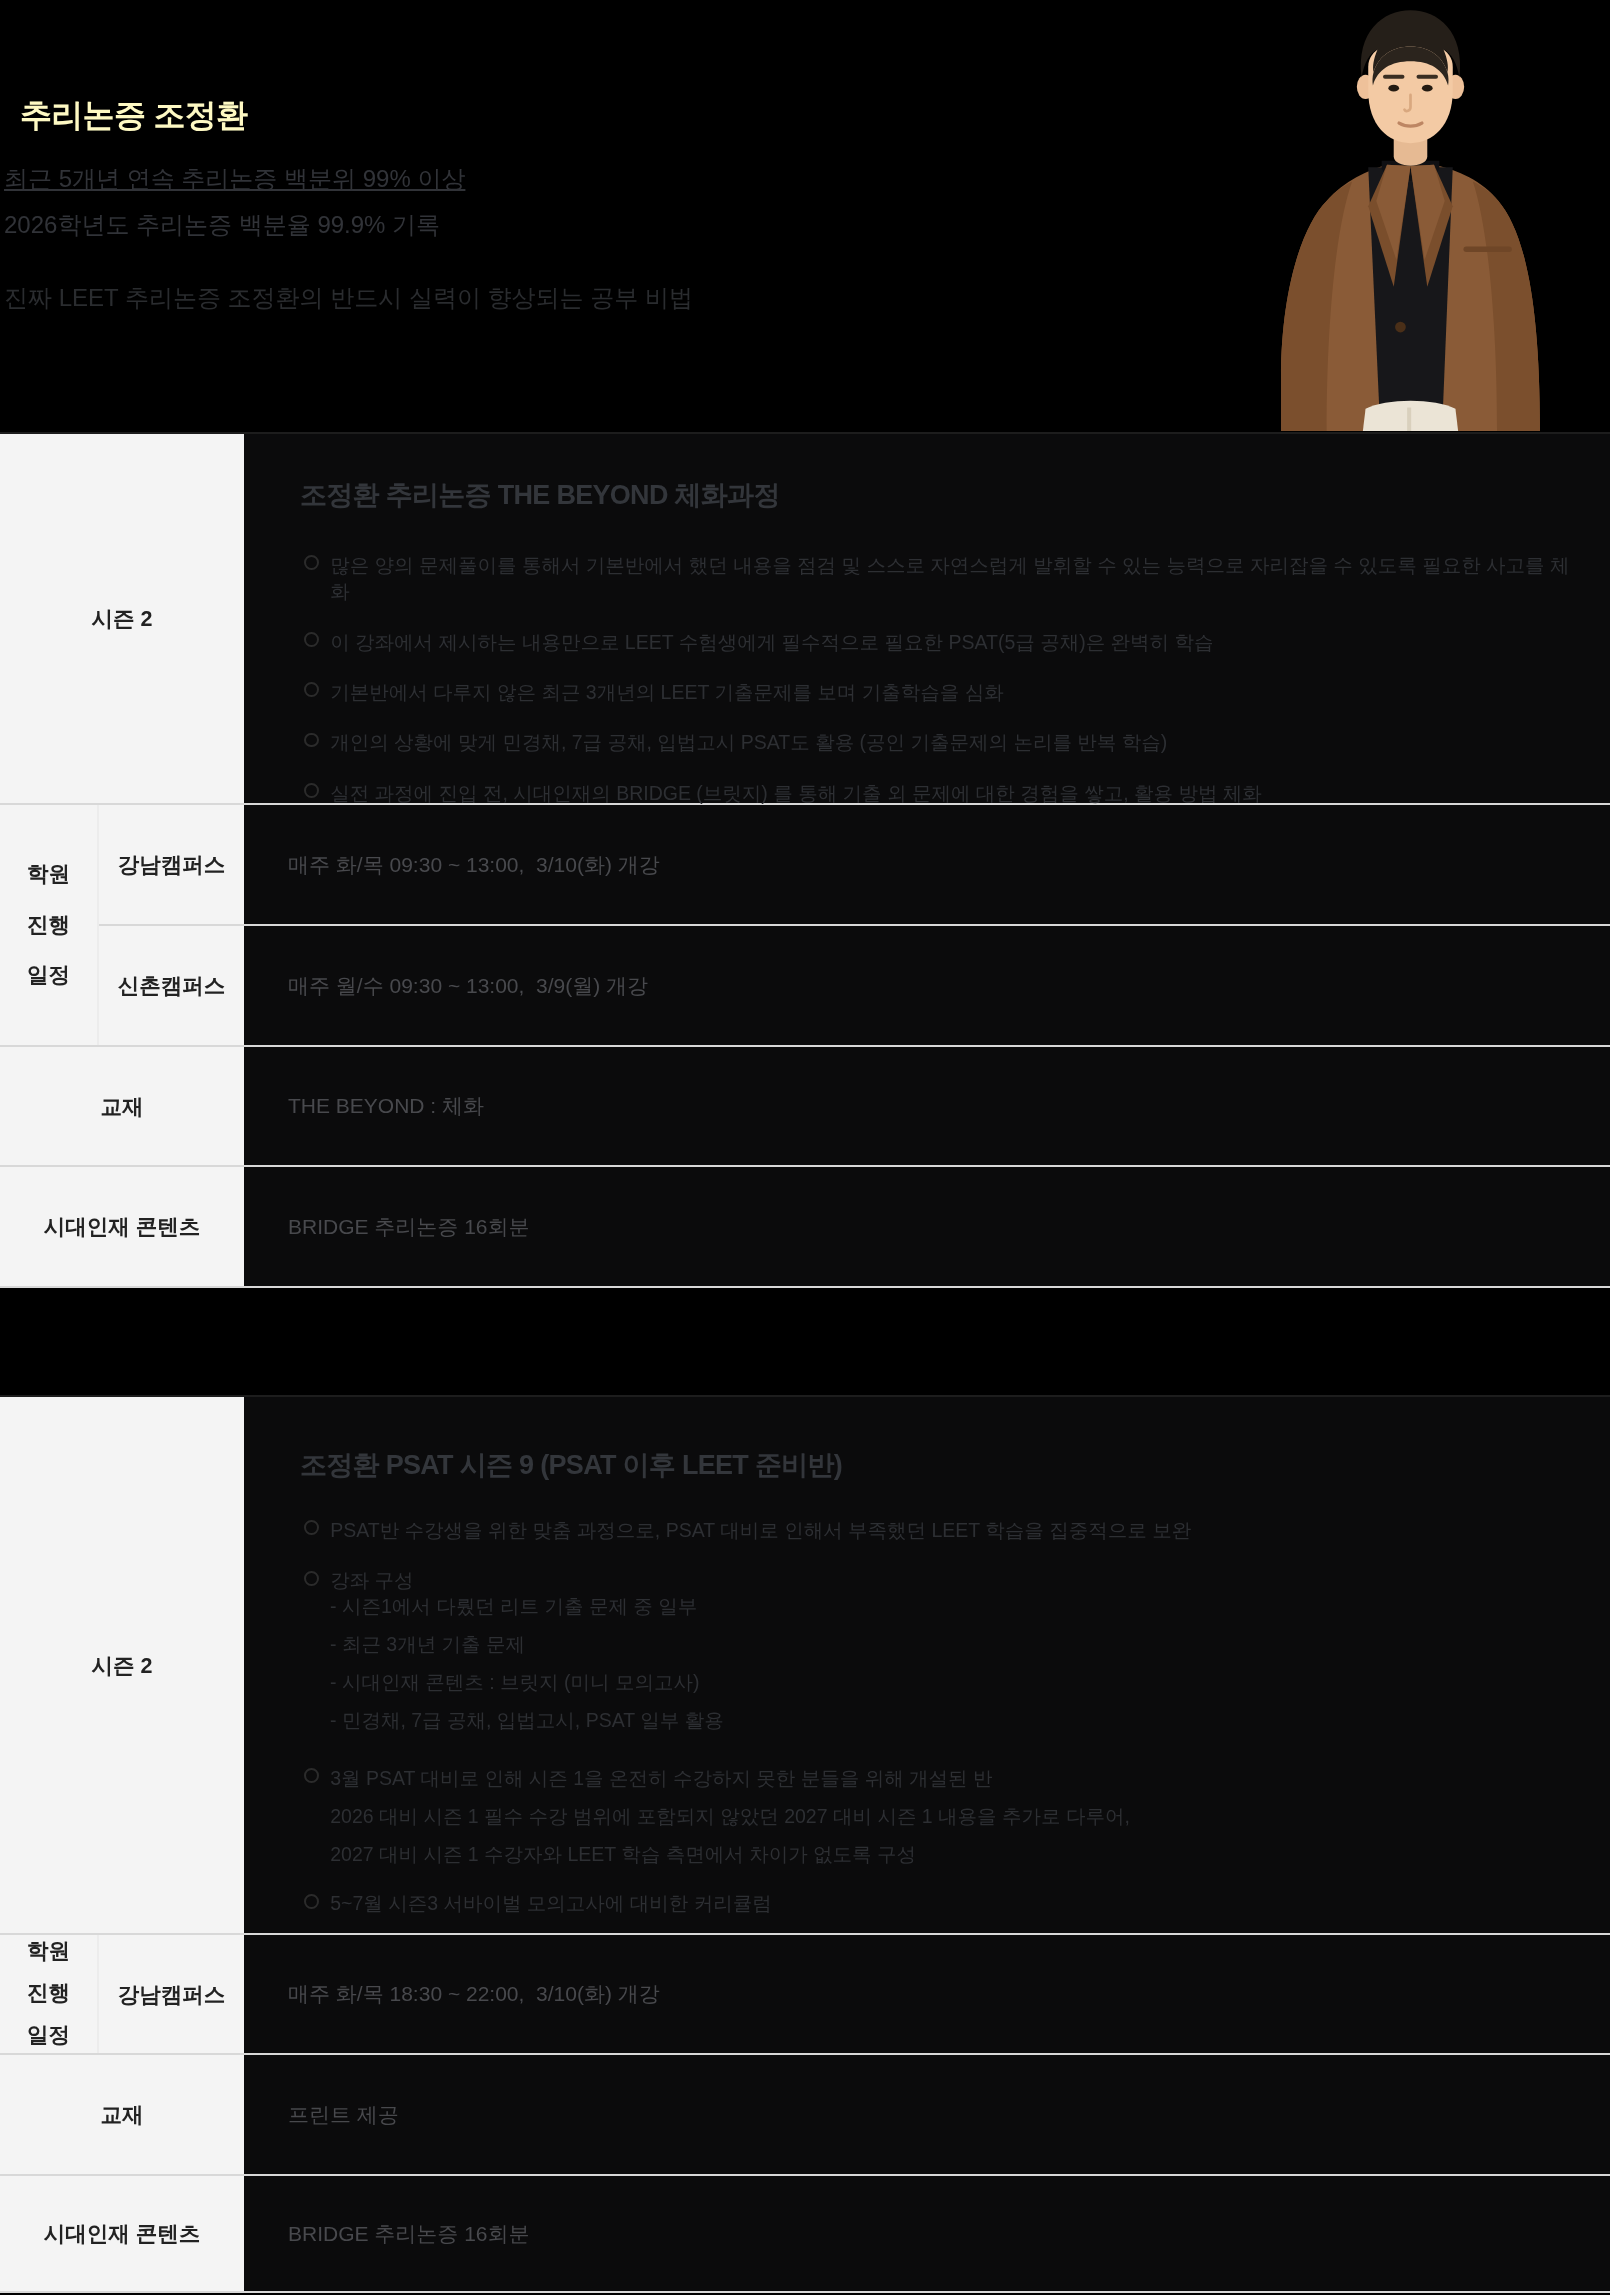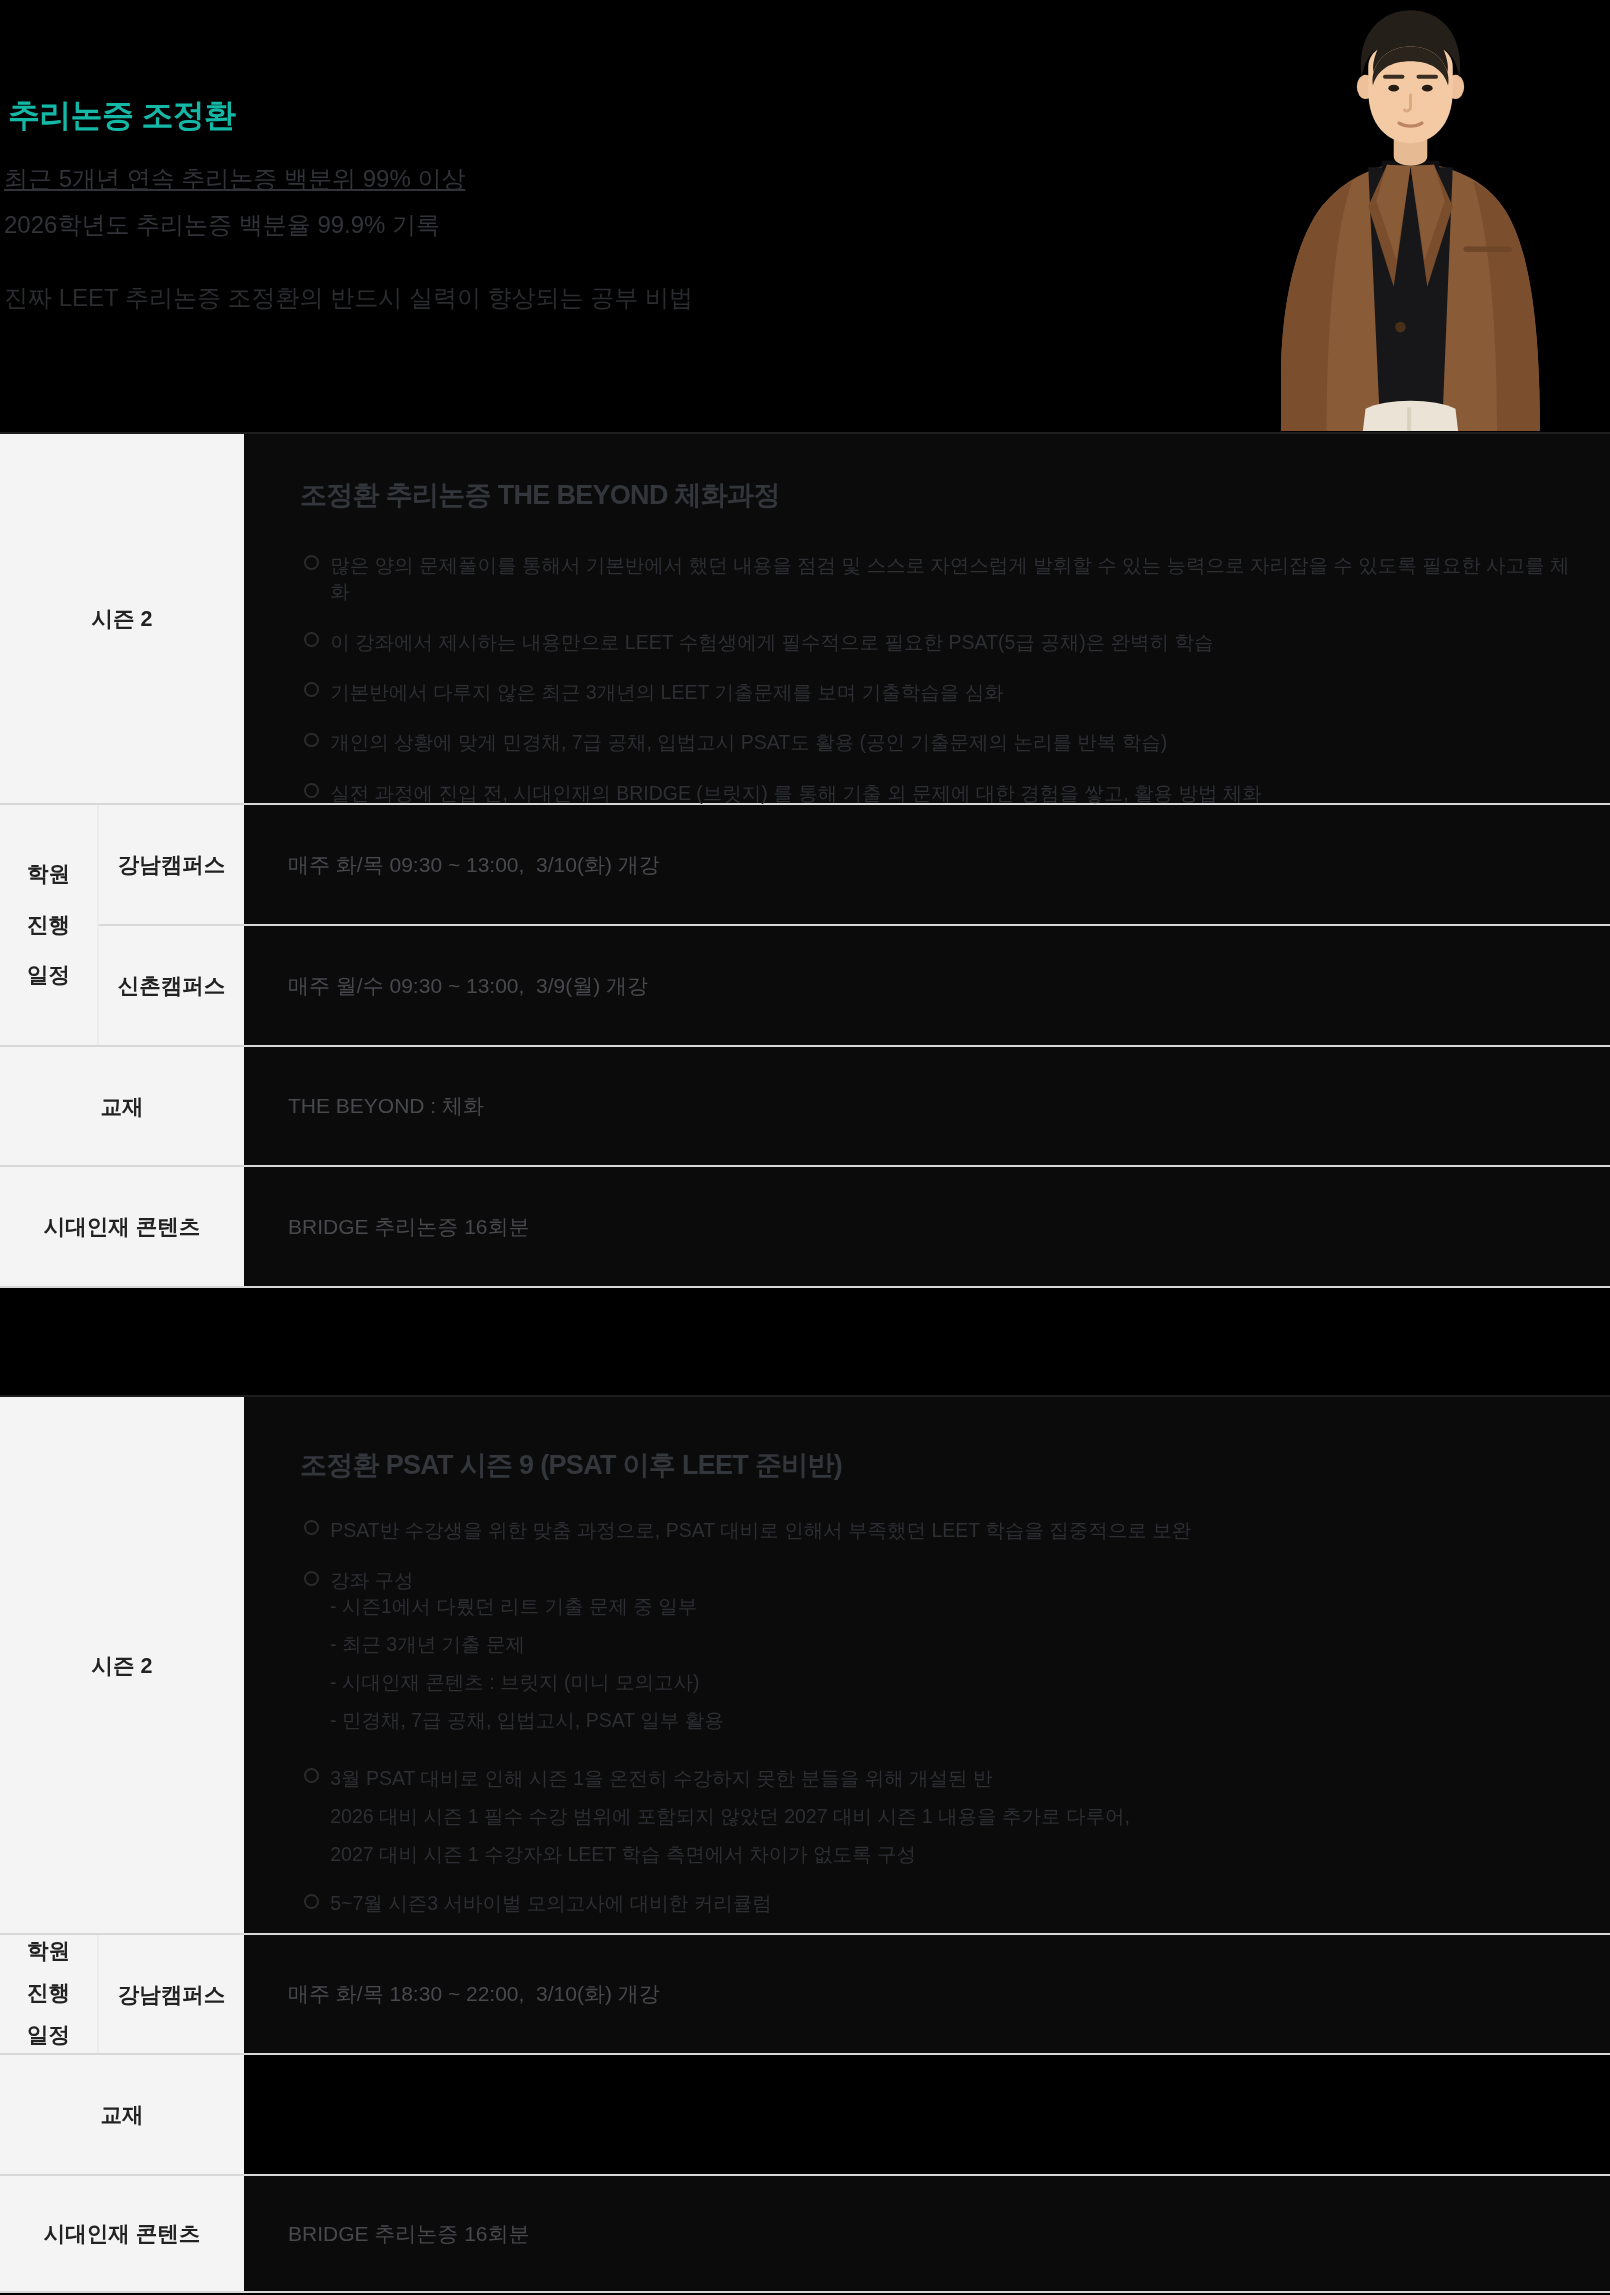--- a/index.html
+++ b/index.html
@@ -2,21 +2,21 @@
 <html style="font-size:10.7px"><head>
 <meta charset="utf-8">
 <style>
   * { margin:0; padding:0; box-sizing:border-box; }
   html,body { background:#000; }
   body { font-family:"Liberation Sans", sans-serif; }
   #page { position:relative; width:1611px; height:2295px; background:#000; overflow:hidden; }
 
   
   .header { position:absolute; left:0; top:0; width:1611px; height:432px; background:#000; }
-  .hdr-name   { position:absolute; left:8px;  top:94px; font-size:32px; font-weight:700; color:#14b8a6; letter-spacing:-0.7px; }
+  .hdr-name   { position:absolute; left:20px;  top:94px; font-size:32px; font-weight:700; color:#fef9c3; letter-spacing:-0.7px; }
   .hdr-info1  { position:absolute; left:4px;  top:163px; font-size:24px; color:#313338;text-decoration:underline; }
   .hdr-info2  { position:absolute; left:4px;  top:209px; font-size:24px; color:#313338; }
   .hdr-tag    { position:absolute; left:4px;  top:282px; font-size:24px; color:#2a2c2f; }
   .photo-wrap { position:absolute; right:52px; top:5.4px; width:297px; height:426px; }
 
   
   .tbl { position:absolute; left:0; width:1611px; border-bottom:2.7px solid #d8d8d8; }
   .tbl1 { top:432px; }
   .tbl2 { top:1395px; }
   .row { display:flex; width:100%; }
@@ -202,20 +202,21 @@
     <div class="row row-top-light" style="height:120px">
       <div class="cell-group lh-tight">학원
 진행
 일정</div>
       <div class="cell-campus">강남캠퍼스</div>
       <div class="cell-content">매주 화/목 18:30 ~ 22:00,  3/10(화) 개강</div>
     </div>
 
     <div class="row row-top-light" style="height:121px">
       <div class="cell-label">교재</div>
+      <div class="cell-content">프린트 제공</div>
     </div>
 
     <div class="row row-top-light" style="height:117px">
       <div class="cell-label">시대인재 콘텐츠</div>
       <div class="cell-content">BRIDGE 추리논증 16회분</div>
     </div>
 
   </div>
 
 </div>

